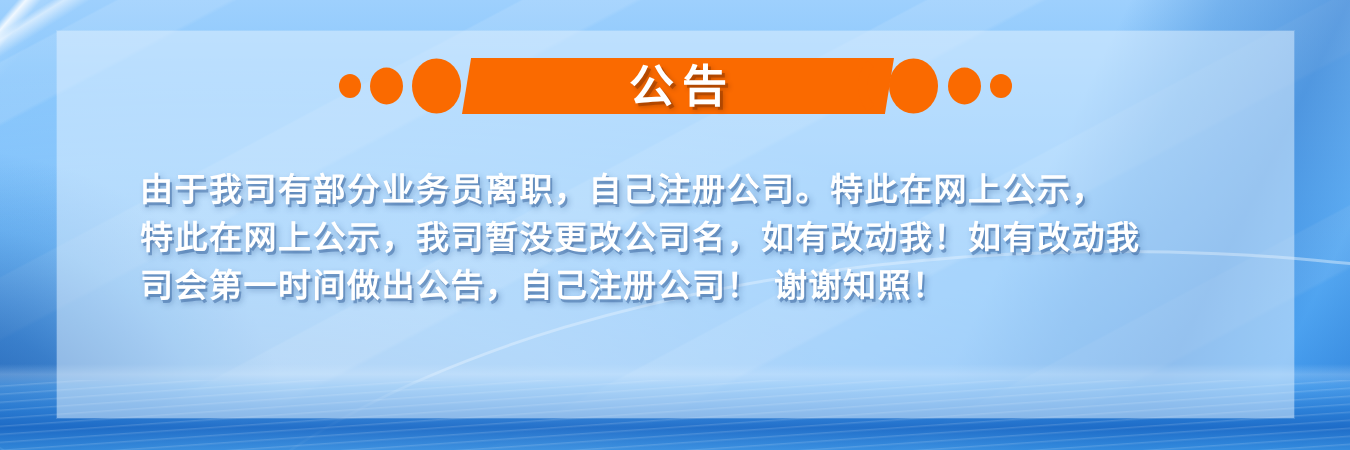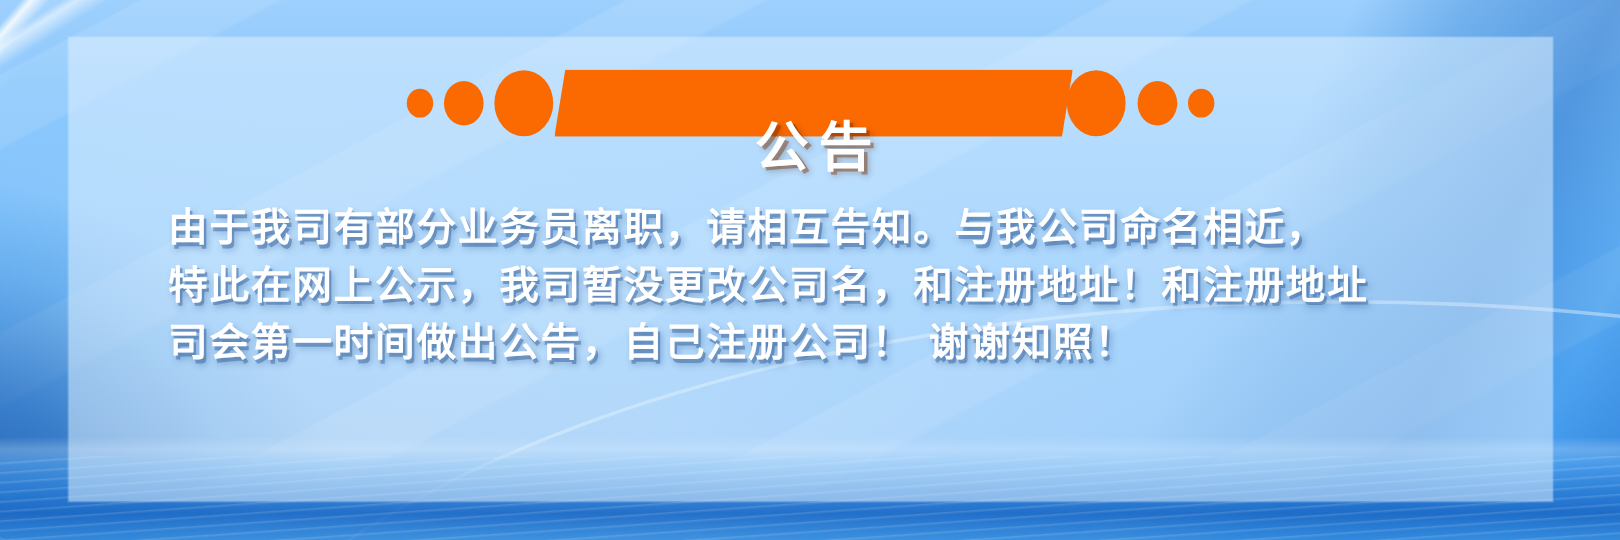--- a/index.html
+++ b/index.html
@@ -245,21 +245,20 @@
     font-size: 45px;
     font-weight: bold;
     color: #ffffff;
     letter-spacing: 8px;
     text-indent: 8px;
     line-height: 1;
     text-shadow:
       3px 3px 0 rgba(120,46,0,0.40),
       4px 4px 5px rgba(90,34,0,0.30);
     white-space: nowrap;
-    margin-top: 36px;
   }
 
   
   #message-block {
     position: absolute;
     left: 140px;
     top: 166px;
     width: 1090px;
   }
 
@@ -309,18 +308,18 @@
 
     <span class="deco-crescent" id="deco-crescent-right"></span>
 
     <span class="deco-dot" id="deco-dot-r1"></span>
     <span class="deco-dot" id="deco-dot-r2"></span>
     <span class="deco-dot" id="deco-dot-r3"></span>
 
   </div>
 
   <div id="message-block">
-    <div class="message-line">由于我司有部分业务员离职，请相互告知。与我公司命名相近，</div>
-    <div class="message-line">特此在网上公示，我司暂没更改公司名，和注册地址！和注册地址</div>
+    <div class="message-line">由于我司有部分业务员离职，自己注册公司。特此在网上公示，</div>
+    <div class="message-line">特此在网上公示，我司暂没更改公司名，如有改动我！如有改动我</div>
     <div class="message-line">司会第一时间做出公告，自己注册公司！ 谢谢知照！</div>
   </div>
 
 </div>
 
 </body></html>

